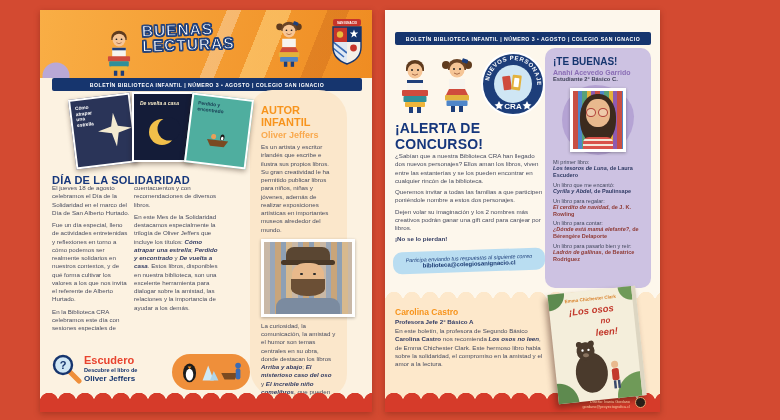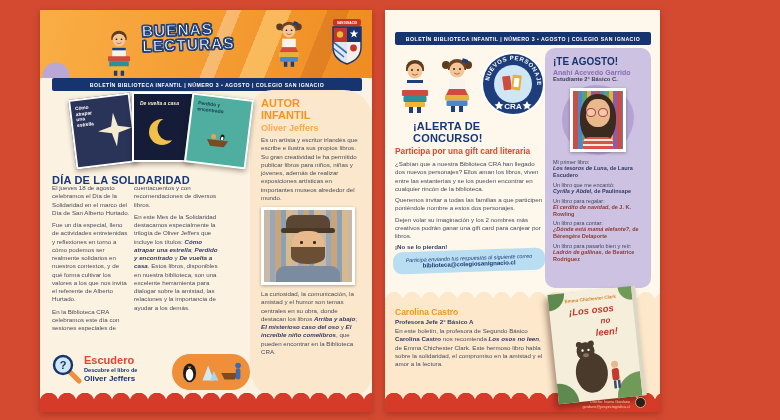--- a/index.html
+++ b/index.html
@@ -40,22 +40,22 @@
   .h-red{font-weight:800;color:#e8432e;font-size:11px;}
   .h-orange{font-weight:800;color:#f7941d;font-size:11px;line-height:1.05;}
   .body{font-size:6.2px;line-height:1.33;color:#474b5e;margin:0 0 4px 0;}
   .bi{font-weight:bold;font-style:italic;color:#343d63;}
   .b{font-weight:bold;color:#343d63;}
   #solid-head{left:12px;top:164px;}
   #solid-col1{left:12px;top:174px;width:78px;}
   #solid-col2{left:94px;top:174px;width:88px;}
 
   
-  #autor{left:210px;top:80px;width:122px;height:308px;background:#fbe7cb;
-         border-radius:22px 28px 24px 30px;padding:8px 11px;box-sizing:border-box;}
+  #autor{left:210px;top:80px;width:97px;height:308px;background:#fbe7cb;
+         border-radius:22px 28px 24px 30px;padding:15px 11px;box-sizing:border-box;}
   .autor-name{color:#f9a94d;font-weight:800;font-size:9px;margin:2px 0 3px 0;}
   .photo{border:3px solid #fff;box-shadow:0 1px 3px rgba(0,0,0,.3);position:relative;overflow:hidden;}
   #ph-oliver{width:88px;height:72px;margin:5px 0;
     background:repeating-linear-gradient(90deg,#c9b8a6 0 6px,#9aa7b8 6px 11px,#c9a57a 11px 17px,#8ea0b4 17px 22px,#d7b98e 22px 28px);}
   #ph-oliver .hat{position:absolute;left:22px;top:5px;width:44px;height:15px;background:#5a4632;border-radius:8px 8px 2px 2px;}
   #ph-oliver .brim{position:absolute;left:17px;top:18px;width:54px;height:5px;background:#4a3826;border-radius:3px;}
   #ph-oliver .face{position:absolute;left:28px;top:21px;width:32px;height:26px;background:#e8b98b;border-radius:42%;}
   #ph-oliver .eye{position:absolute;top:31px;width:2.5px;height:2.5px;background:#2a2a2a;border-radius:50%;}
   #ph-oliver .beard{position:absolute;left:27px;top:37px;width:34px;height:17px;background:#6b4f35;border-radius:0 0 46% 46%;}
   #ph-oliver .torso{position:absolute;left:12px;bottom:0;width:64px;height:16px;background:#7b8ba0;border-radius:9px 9px 0 0;}
@@ -68,21 +68,21 @@
         display:flex;align-items:center;justify-content:center;}
 
   
   .wave{position:absolute;left:0;right:0;bottom:0;height:12px;background:#d63b2a;z-index:4;}
   .wave::before{content:"";position:absolute;top:-8px;left:0;right:0;height:8px;
     background:radial-gradient(circle at 9px 10px,#d63b2a 9px,rgba(0,0,0,0) 9.5px);
     background-size:18px 8px;background-repeat:repeat-x;}
 
   
   #alerta{left:10px;top:110px;width:148px;}
-  #alerta .h-navy{font-size:11px;margin-left:18px;}
+  #alerta .h-navy{font-size:14px;}
   #alerta-sub{color:#e8432e;font-weight:800;font-size:8.3px;margin:2px 0 4px 0;}
   #alerta p{margin:0 0 3px 0;}
   #banner{left:8px;top:240px;width:152px;background:#b9ddf1;border-radius:9px;
           transform:rotate(-2deg);padding:5px 7px;box-sizing:border-box;text-align:center;z-index:2;}
   #banner .l1{font-size:5.4px;font-style:italic;color:#1d3e7a;}
   #banner .l2{font-size:6px;font-weight:bold;color:#16356e;}
 
   #lav{left:160px;top:38px;width:106px;height:240px;background:#cdc2e2;border-radius:10px;
        padding:8px;box-sizing:border-box;z-index:1;}
   #tc-head{font-weight:800;font-size:10px;color:#16356e;}
@@ -316,33 +316,32 @@
       <text x="32" y="57" text-anchor="middle" font-size="8" font-weight="bold" fill="#fff">CRA</text>
       <g>
         <rect x="22" y="24" width="8" height="14" rx="1" fill="#cf4b3d" transform="rotate(-8 26 31)"></rect>
         <rect x="31" y="23" width="9" height="15" rx="1" fill="#e3b23c" transform="rotate(7 35 30)"></rect>
         <rect x="33" y="26" width="5" height="9" rx="0.5" fill="#fff" transform="rotate(7 35 30)"></rect>
       </g>
     </svg>
 
     <div class="abs" id="alerta">
       <div class="h-navy">¡ALERTA DE CONCURSO!</div>
-      <div id="alerta-sub">Participa por una gift card literaria</div>
       <p class="body">¿Sabían que a nuestra Biblioteca CRA han llegado dos nuevos personajes? Ellos aman los libros, viven entre las estanterías y se los pueden encontrar en cualquier rincón de la biblioteca.</p>
       <p class="body">Queremos invitar a todas las familias a que participen poniéndole nombre a estos dos personajes.</p>
       <p class="body">Dejen volar su imaginación y los 2 nombres más creativos podrán ganar una gift card para canjear por libros.</p>
       <p class="body b">¡No se lo pierdan!</p>
     </div>
     <div class="abs" id="banner">
       <div class="l1">Participa enviando tus respuestas al siguiente correo</div>
       <div class="l2">biblioteca@colegiosanignacio.cl</div>
     </div>
 
     <div class="abs" id="lav">
-      <div id="tc-head">¡TE AGOSTO!</div>
+      <div id="tc-head">¡TE BUENAS!</div>
       <div id="tc-name">Anahí Acevedo Garrido</div>
       <div id="tc-role">Estudiante 2° Básico C.</div>
       <div class="photo-blob">
         <div class="photo" id="ph-girl">
           <div class="hair"></div>
             <div class="face"></div>
           <div class="gl" style="left:13px"></div>
             <div class="gl" style="left:25px"></div>
           <div class="shirt"></div>
         </div>

